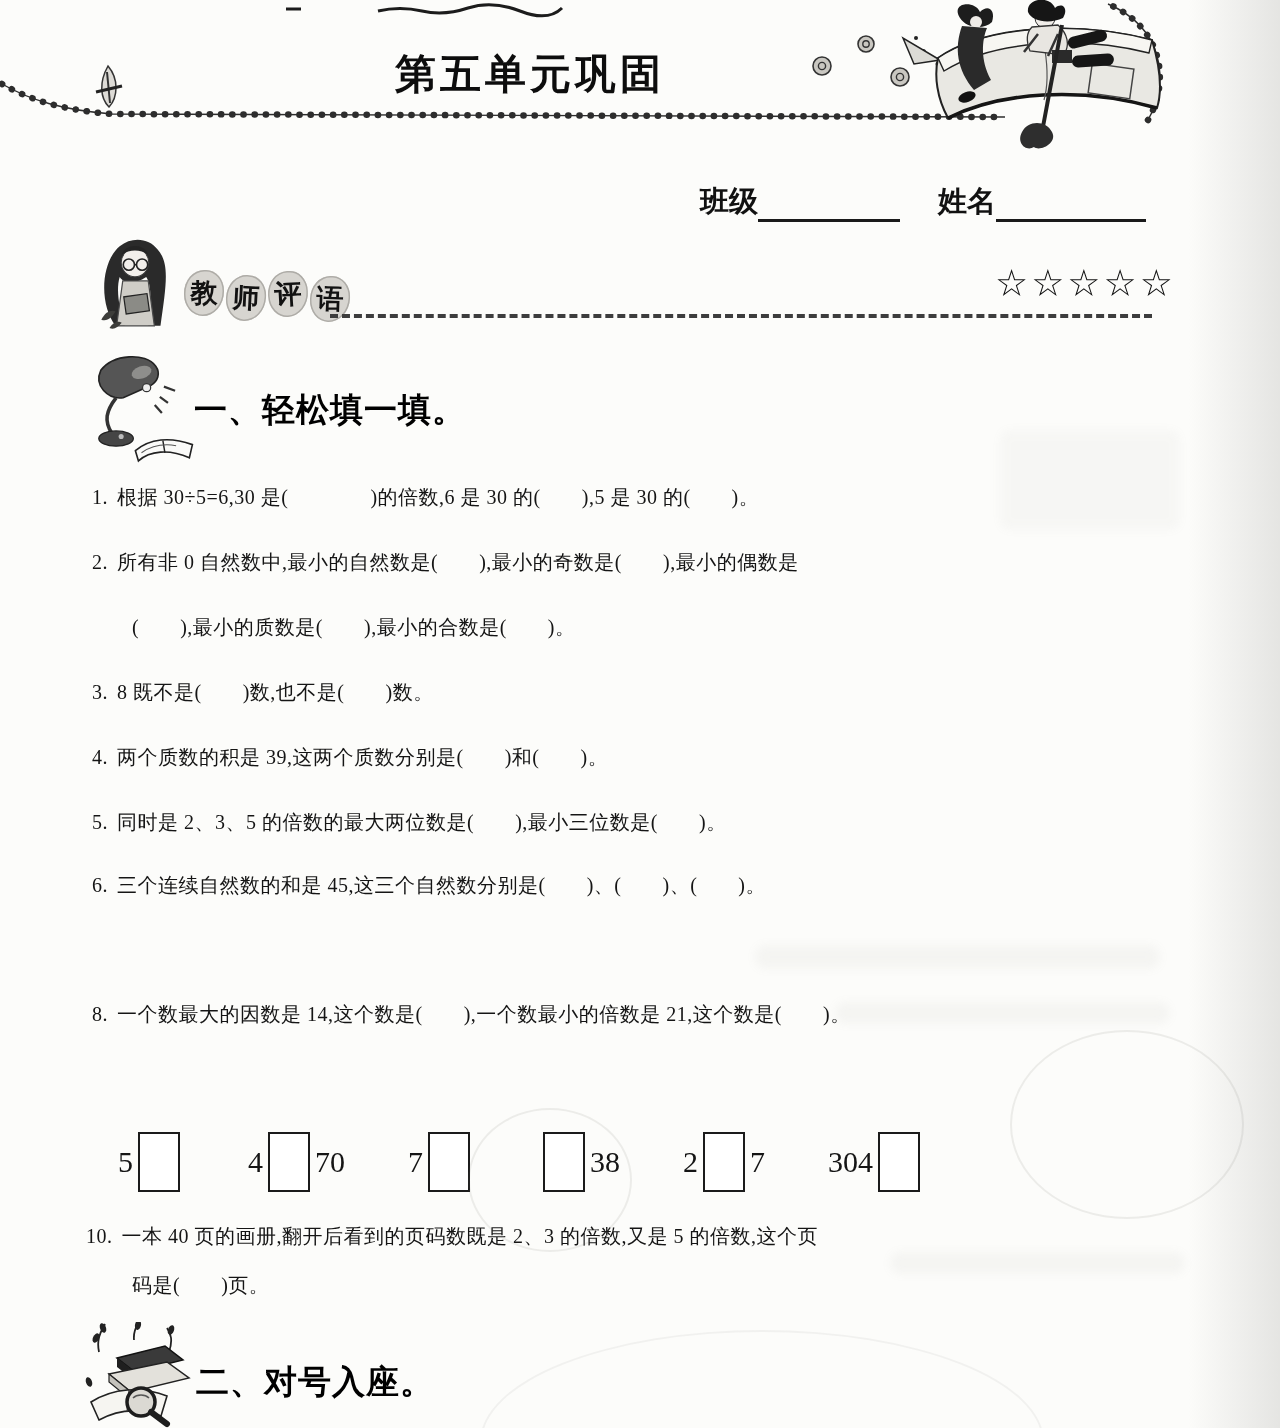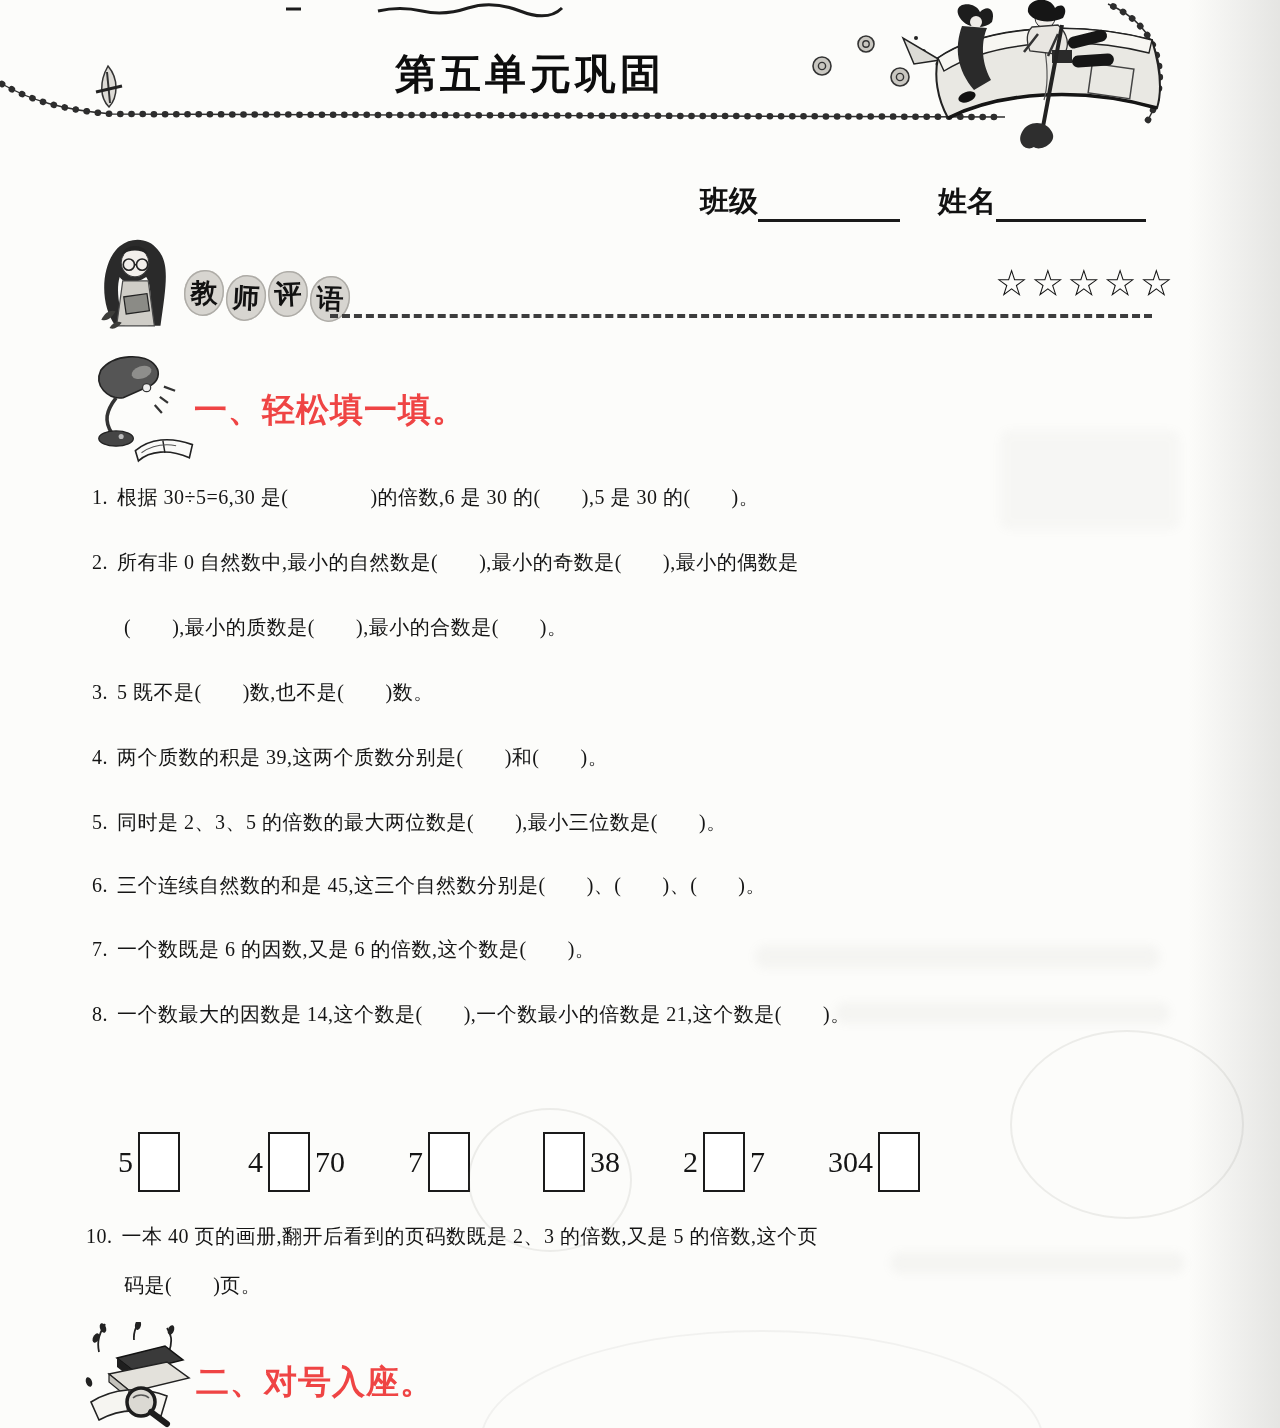--- a/index.html
+++ b/index.html
@@ -27,25 +27,25 @@
     border-radius:52% 46% 55% 48%;display:flex;align-items:center;justify-content:center;
     font:700 27px "Liberation Sans","DejaVu Sans",sans-serif;color:#121212;
     box-shadow:inset 0 0 0 1.5px #aeaca7;
   }
   .badge:nth-child(2){transform:translateY(5px) rotate(3deg);}
   .badge:nth-child(3){transform:translateY(1px) rotate(-3deg);}
   .badge:nth-child(4){transform:translateY(6px) rotate(2deg);}
   #comment-dotted-line{top:314px;left:330px;width:822px;height:0;border-top:4px dashed #3d3d3d;}
   #rating-stars{top:262px;left:995px;font-family:"DejaVu Sans",sans-serif;font-size:37px;letter-spacing:3px;color:#0e0e0e;}
   
-  .secheading{font:700 33px "Liberation Sans","DejaVu Sans",sans-serif;letter-spacing:1px;color:#ef4444;}
+  .secheading{font:700 33px "Liberation Sans","DejaVu Sans",sans-serif;letter-spacing:1px;color:#000000;}
   
   .qline{left:92px;font-size:20px;line-height:38px;white-space:pre;letter-spacing:.5px;}
   .qline .qnum{margin-right:9px;}
-  .cont{left:124px;text-align:center;}
+  .cont{left:132px;text-align:center;}
   .inlinebox{display:inline-block;width:34px;height:44px;border:2px solid #1c1c1c;background:#fff;vertical-align:-12px;margin:0 4px;}
   
   #fill-row{top:1132px;left:118px;display:flex;align-items:center;font-size:30px;}
   .fillitem{display:flex;align-items:center;margin-right:63px;}
   .fbox{width:38px;height:56px;border:2px solid #1b1b1b;background:#fff;margin:0 5px;}
   
   #right-scan-band{top:0;right:0;width:92px;height:1428px;background:linear-gradient(to right,rgba(115,115,110,0),rgba(115,115,110,.17));}
   .ghost{position:absolute;background:#98988f;opacity:.07;filter:blur(5px);border-radius:10px;}
   .fcirc{position:absolute;border:2px solid rgba(105,105,98,.11);border-radius:50%;}
 </style>
@@ -158,25 +158,24 @@
     <circle cx="38" cy="83" r="2.5" fill="#bbb"></circle>
     <path d="M52,97 C66,85 86,83 108,91 L105,104 C85,95 66,97 55,107 Z" fill="#fafaf8" stroke="#222" stroke-width="1.6"></path>
     <path d="M79,87 L81,99" stroke="#222" stroke-width="1.4"></path>
     <path d="M58,99 C68,92 80,90 92,92" fill="none" stroke="#555" stroke-width="1"></path>
   </svg>
   <div class="abs secheading" style="top:388px;left:194px">一、轻松填一填。</div>
 
   <div class="abs qline" style="top:478px"><span class="qnum">1.</span><span>根据 30÷5=6,30 是(　　　　)的倍数,6 是 30 的(　　),5 是 30 的(　　)。</span></div>
   <div class="abs qline" style="top:543px"><span class="qnum">2.</span><span>所有非 0 自然数中,最小的自然数是(　　),最小的奇数是(　　),最小的偶数是</span></div>
   <div class="abs qline cont" style="top:608px"><span>(　　),最小的质数是(　　),最小的合数是(　　)。</span></div>
-  <div class="abs qline" style="top:673px"><span class="qnum">3.</span><span>5 既不是(　　)数,也不是(　　)数。</span></div>
+  <div class="abs qline" style="top:673px"><span class="qnum">3.</span><span>8 既不是(　　)数,也不是(　　)数。</span></div>
   <div class="abs qline" style="top:738px"><span class="qnum">4.</span><span>两个质数的积是 39,这两个质数分别是(　　)和(　　)。</span></div>
   <div class="abs qline" style="top:803px"><span class="qnum">5.</span><span>同时是 2、3、5 的倍数的最大两位数是(　　),最小三位数是(　　)。</span></div>
   <div class="abs qline" style="top:866px"><span class="qnum">6.</span><span>三个连续自然数的和是 45,这三个自然数分别是(　　)、(　　)、(　　)。</span></div>
-  <div class="abs qline" style="top:930px"><span class="qnum">7.</span><span>一个数既是 6 的因数,又是 6 的倍数,这个数是(　　)。</span></div>
   <div class="abs qline" style="top:995px"><span class="qnum">8.</span><span>一个数最大的因数是 14,这个数是(　　),一个数最小的倍数是 21,这个数是(　　)。</span></div>
 
 
   <div id="fill-row" class="abs">
     <span class="fillitem">
         <span>5</span>
         <span class="fbox"></span>
         <span></span>
       </span>
     <span class="fillitem">

